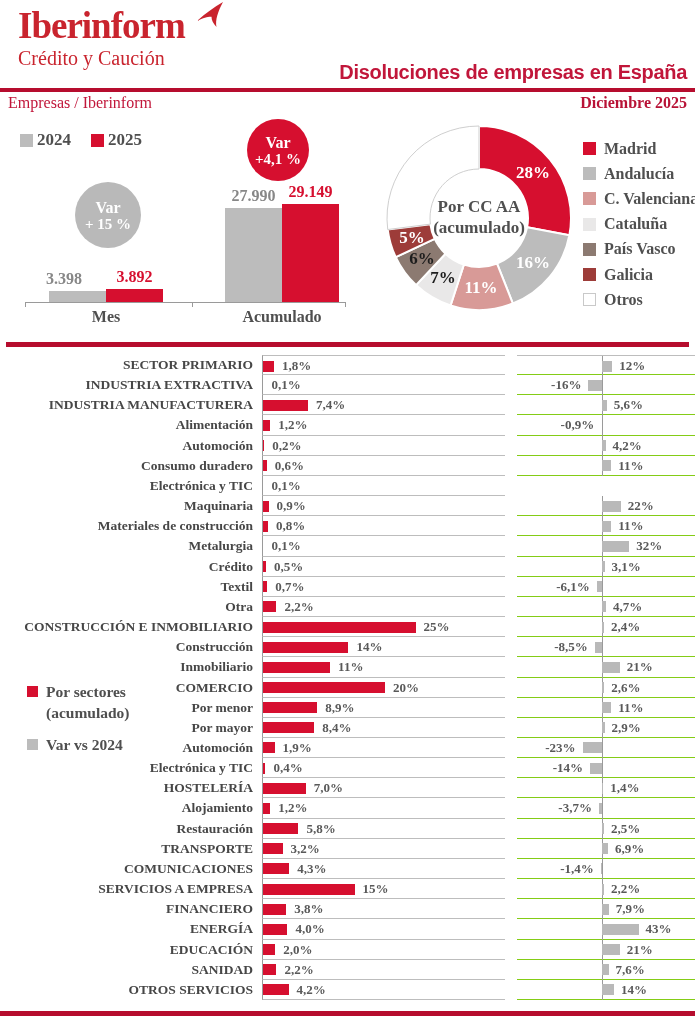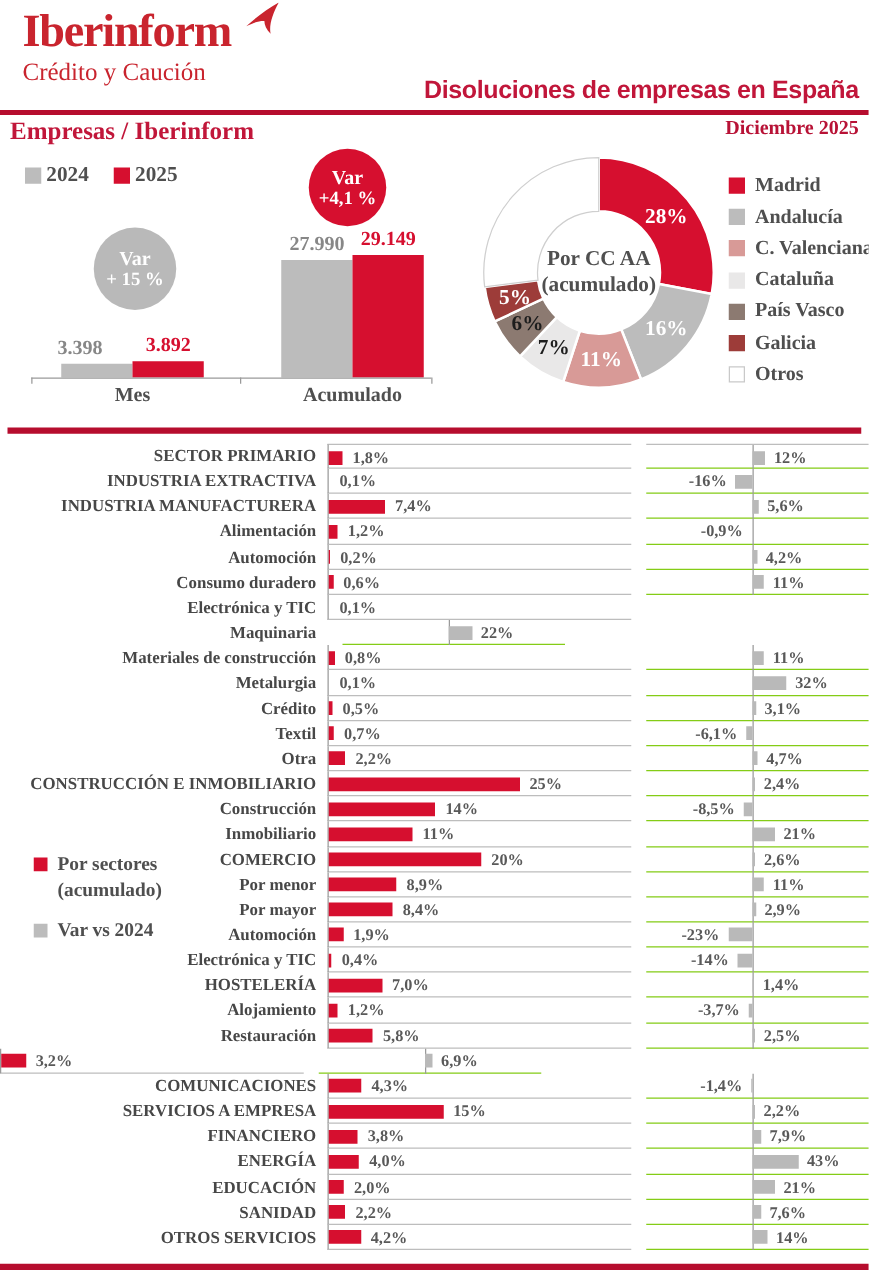--- a/index.html
+++ b/index.html
@@ -11,21 +11,21 @@
   .logo-block { position:absolute; left:18px; top:6px; }
   .logo-title { font-size:37px; font-weight:bold; color:#c9242e; letter-spacing:-1px; line-height:40px; }
   .logo-sub { font-size:20px; color:#c9242e; line-height:22px; margin-top:1px; }
   .bird { position:absolute; left:196px; top:2px; }
   .main-title { position:absolute; right:8px; bottom:8px; font-family:"Liberation Sans",sans-serif;
                 font-size:20px; font-weight:bold; color:#c1163a; letter-spacing:-0.3px; }
   .top-divider { position:absolute; left:0; right:0; bottom:0; height:4px; background:#b60d2e; }
 
   
   .subheader { height:22px; display:flex; justify-content:space-between; padding:2px 8px 0 8px; }
-  .subheader .left  { font-size:20px; font-weight:bold; color:#c1163a; }
+  .subheader .left  { font-size:16px; font-weight:normal; color:#c1163a; }
   .subheader .right { font-size:16px; font-weight:bold; color:#b81236; }
 
   
   #top-section { position:relative; height:228px; }
   .abs { position:absolute; }
   .blbl { font-size:16px; font-weight:bold; text-align:center; }
   .catlbl { font-size:16px; font-weight:bold; color:#4f4f4f; text-align:center; }
   .badge { border-radius:50%; color:#fff; font-weight:bold; text-align:center;
            display:flex; flex-direction:column; justify-content:center; }
   .badge .l1 { font-size:16px; line-height:17px; }
@@ -252,20 +252,24 @@
         </div>
         <div class="srow">
           <div class="lab">Electrónica y TIC</div>
           <div class="cellL">
             <div class="vlab" style="left: 8.6px;">0,1%</div>
           </div>
           <div class="gap"></div>
         </div>
         <div class="srow">
           <div class="lab">Maquinaria</div>
+          <div class="cellL">
+            <div class="sbar" style="left: 0px; width: 5.5px;"></div>
+            <div class="vlab" style="left: 13.5px;">0,9%</div>
+          </div>
           <div class="gap"></div>
           <div class="cellR">
             <div class="zline"></div>
             <div class="vbar" style="left: 85px; width: 18.7px;"></div>
             <div class="vlab" style="left: 110.7px;">22%</div>
           </div>
         </div>
         <div class="srow">
           <div class="lab">Materiales de construcción</div>
           <div class="cellL">
@@ -467,20 +471,21 @@
             <div class="vlab" style="left: 43.4px;">5,8%</div>
           </div>
           <div class="gap"></div>
           <div class="cellR">
             <div class="zline"></div>
             <div class="vbar" style="left: 85px; width: 2.1px;"></div>
             <div class="vlab" style="left: 94.1px;">2,5%</div>
           </div>
         </div>
         <div class="srow">
+          <div class="lab">TRANSPORTE</div>
           <div class="cellL">
             <div class="sbar" style="left: 0px; width: 19.5px;"></div>
             <div class="vlab" style="left: 27.5px;">3,2%</div>
           </div>
           <div class="gap"></div>
           <div class="cellR">
             <div class="zline"></div>
             <div class="vbar" style="left: 85px; width: 5.9px;"></div>
             <div class="vlab" style="left: 97.9px;">6,9%</div>
           </div>

